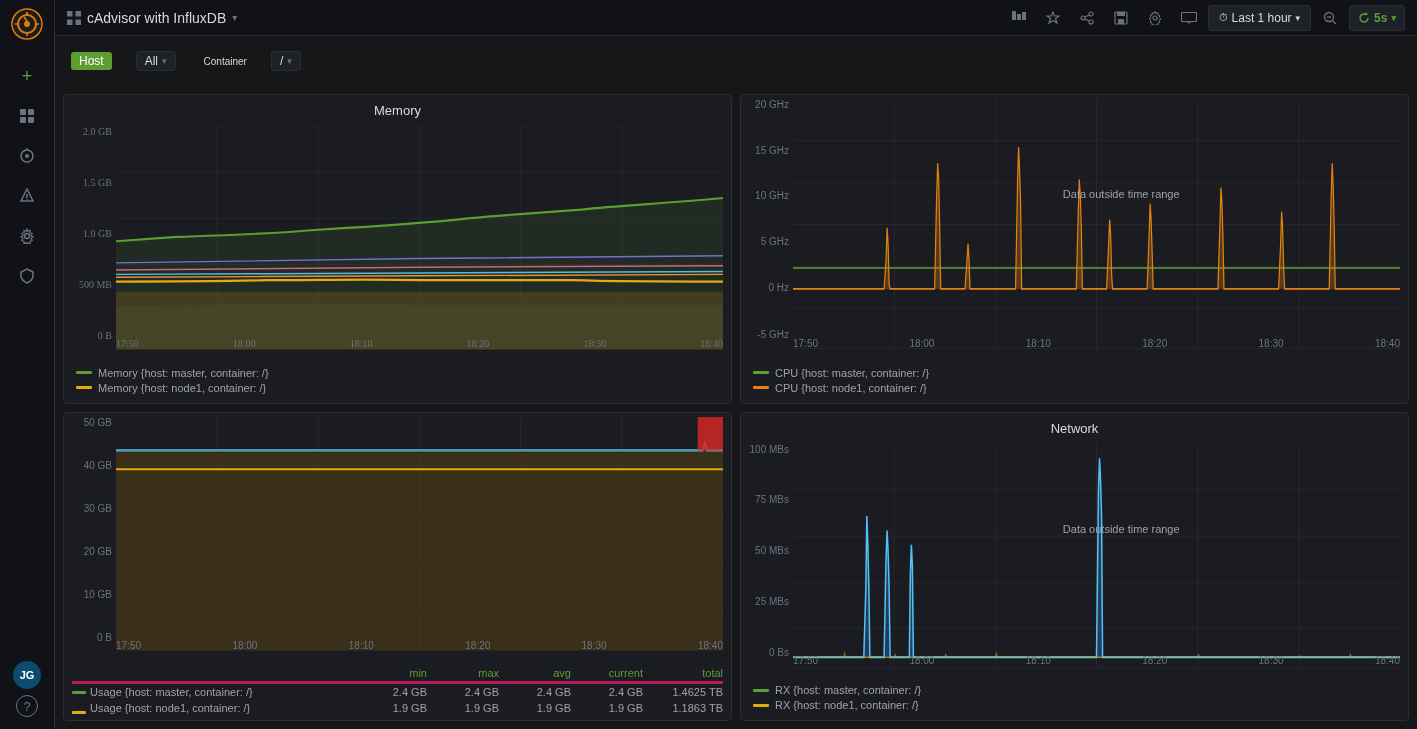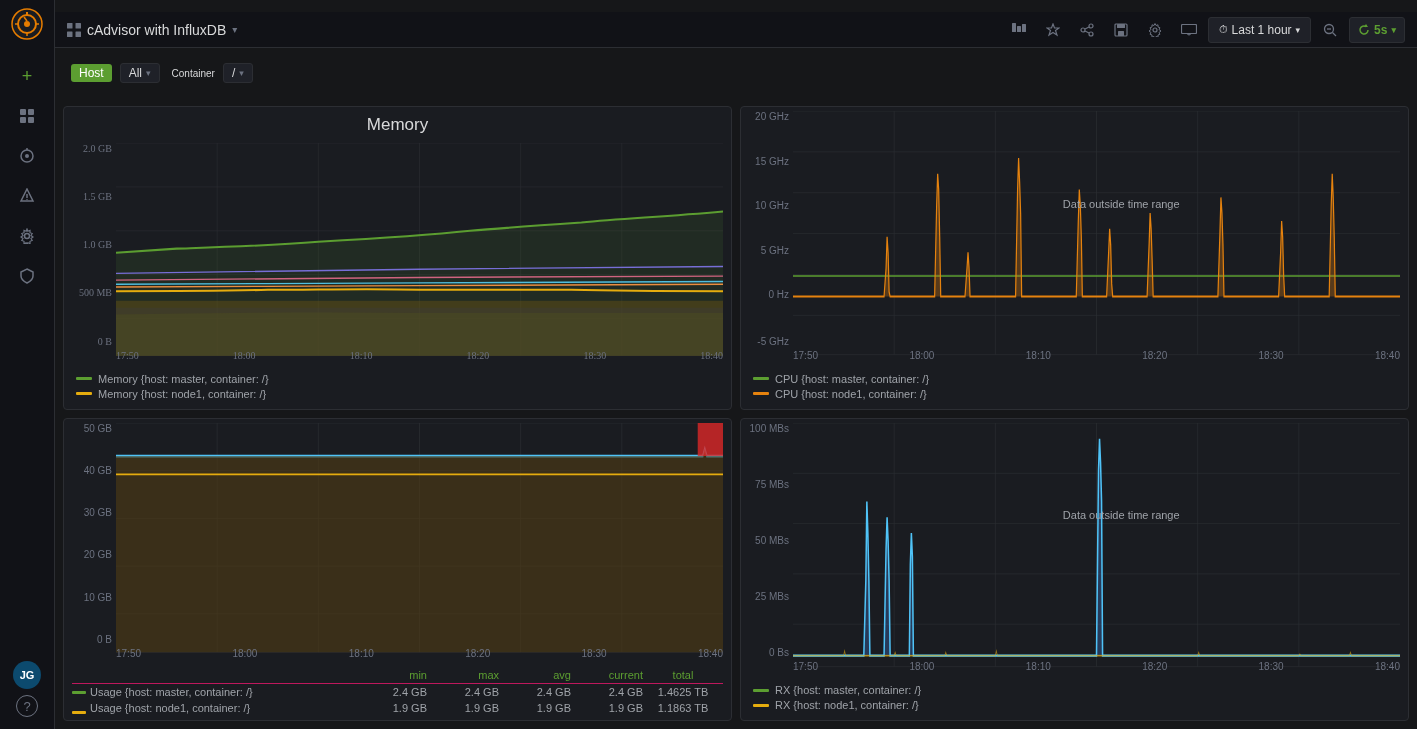--- a/index.html
+++ b/index.html
@@ -69,21 +69,20 @@
     
     .header {
       height: 36px;
       background: #111217;
       border-bottom: 1px solid #2c2e33;
       display: flex;
       align-items: center;
       padding: 0 12px;
       gap: 8px;
       flex-shrink: 0;
-      margin-top: 12px;
     }
     .header-title {
       display: flex;
       align-items: center;
       gap: 6px;
       font-size: 14px;
       font-weight: 500;
       flex: 1;
       color: #d8d9da;
     }
@@ -133,21 +132,21 @@
       gap: 4px;
       font-size: 12px;
       font-weight: 600;
     }
     
     .filter-bar {
       height: 50px;
       display: flex;
       align-items: center;
       padding: 0 16px;
-      gap: 8px;
+      gap: 24px;
       flex-shrink: 0;
     }
     .filter-label {
       background: #5c9e31;
       color: #fff;
       padding: 2px 8px;
       border-radius: 3px;
       font-size: 12px;
       font-weight: 500;
     }
@@ -182,21 +181,21 @@
     .panel {
       background: #1a1c21;
       border: 1px solid #2c2e33;
       border-radius: 4px;
       display: flex;
       flex-direction: column;
       overflow: hidden;
     }
     .panel-title {
       text-align: center;
-      font-size: 17px;
+      font-size: 13px;
       font-weight: 500;
       color: #d8d9da;
       padding: 8px 0 4px;
       flex-shrink: 0;
     }
     .panel-chart {
       flex: 1;
       position: relative;
       padding: 4px 8px 4px 52px;
       overflow: hidden;
@@ -231,21 +230,21 @@
       display: flex;
       flex-direction: column;
       justify-content: space-between;
       font-size: 10px;
       color: #6c7280;
       width: 46px;
       text-align: right;
     }
     .x-axis-labels {
       position: absolute;
-      bottom: 6px;
+      bottom: 12px;
       left: 52px;
       right: 8px;
       display: flex;
       justify-content: space-between;
       font-size: 10px;
       color: #6c7280;
     }
     .outside-range-label {
       position: absolute;
       top: 35%;
@@ -259,31 +258,31 @@
     .panel-table {
       flex-shrink: 0;
       padding: 2px 8px 4px;
       font-size: 11px;
     }
     .table-header {
       display: flex;
       color: #5c9e31;
       font-weight: 500;
       padding: 2px 0;
-      border-bottom: 1px solid #be185d;
+      border-bottom: 3px solid #be185d;
     }
     .table-row-data {
       display: flex;
       color: #9fa3a9;
       padding: 2px 0;
       align-items: center;
     }
     .col-label { flex: 1; }
     .col-num { width: 72px; text-align: right; }
-    .col-num-wide { width: 80px; text-align: center; }
+    .col-num-wide { width: 80px; text-align: right; }
   </style>
 </head>
 <body>
 
 <div class="sidebar">
 
   <div class="sidebar-logo">
     <svg viewBox="0 0 32 32" xmlns="http://www.w3.org/2000/svg">
       <circle cx="16" cy="16" r="15" fill="#1a1c21" stroke="#e57c00" stroke-width="1.5"></circle>
       <circle cx="16" cy="16" r="9" fill="none" stroke="#e57c00" stroke-width="2"></circle>
@@ -609,20 +608,21 @@
           <span class="col-num">1.9 GB</span>
           <span class="col-num">1.9 GB</span>
           <span class="col-num">1.9 GB</span>
           <span class="col-num">1.9 GB</span>
           <span class="col-num-wide">1.1863 TB</span>
         </div>
       </div>
     </div>
 
     <div class="panel">
+      <div class="panel-title">Network</div>
       <div class="panel-chart" style="position:relative;">
         <div class="y-axis-labels">
           <span>100 MBs</span>
             <span>75 MBs</span>
             <span>50 MBs</span>
             <span>25 MBs</span>
             <span>0 Bs</span>
         </div>
         <svg class="chart-svg" viewBox="0 0 600 160" preserveAspectRatio="none" xmlns="http://www.w3.org/2000/svg">
           <line x1="0" y1="0" x2="600" y2="0" stroke="#2c2e33" stroke-width="0.5"></line>

